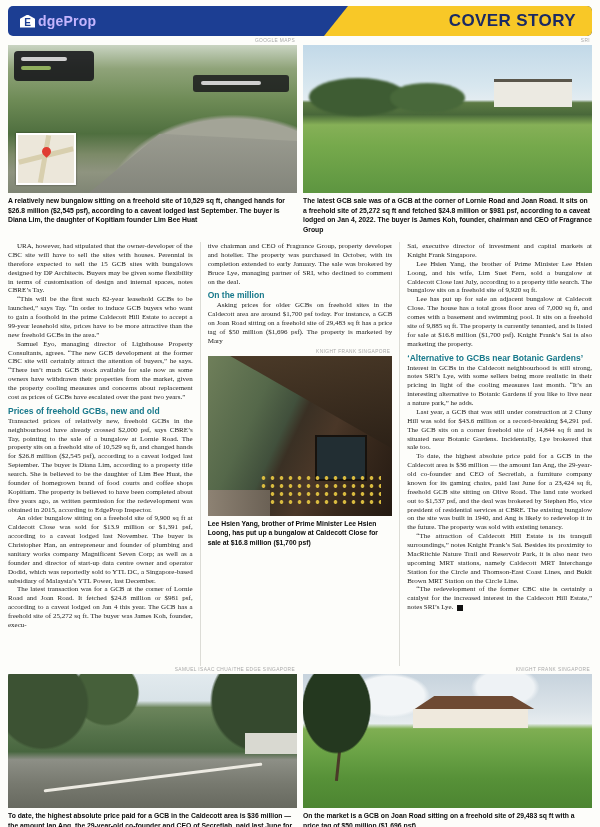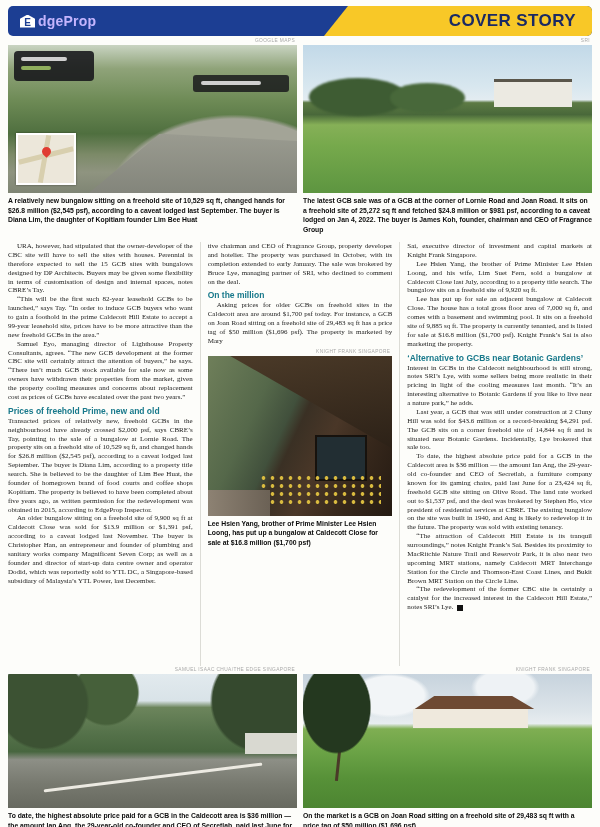--- a/index.html
+++ b/index.html
@@ -139,23 +139,24 @@
       <figcaption>The latest GCB sale was of a GCB at the corner of Lornie Road and Joan Road. It sits on a freehold site of 25,272 sq ft and fetched $24.8 million or $981 psf, according to a caveat lodged on Jan 4, 2022. The buyer is James Koh, founder, chairman and CEO of Fragrance Group</figcaption>
     </figure>
   </div>
 
   <div class="cols">
 
     <div class="col">
       <p class="para">URA, however, had stipulated that the owner-developer of the CBC site will have to sell the sites with houses. Perennial is therefore expected to sell the 15 GCB sites with bungalows designed by DP Architects. Buyers may be given some flexibility in terms of customisation of design and internal spaces, notes CBRE’s Tay.</p>
       <p class="para">“This will be the first such 82-year leasehold GCBs to be launched,” says Tay. “In order to induce GCB buyers who want to gain a foothold in the prime Caldecott Hill Estate to accept a 99-year leasehold site, prices have to be more attractive than the new freehold GCBs in the area.”</p>
       <p class="para">Samuel Eyo, managing director of Lighthouse Property Consultants, agrees. “The new GCB development at the former CBC site will certainly attract the attention of buyers,” he says. “There isn’t much GCB stock available for sale now as some owners have withdrawn their properties from the market, given the property cooling measures and concerns about replacement cost as prices of GCBs have escalated over the past two years.”</p>
-      <h3 class="subhead">Prices of freehold Prime, new and old</h3>
+      <h3 class="subhead">Prices of freehold GCBs, new and old</h3>
       <p class="para noindent">Transacted prices of relatively new, freehold GCBs in the neighbourhood have already crossed $2,000 psf, says CBRE’s Tay, pointing to the sale of a bungalow at Lornie Road. The property sits on a freehold site of 10,529 sq ft, and changed hands for $26.8 million ($2,545 psf), according to a caveat lodged last September. The buyer is Diana Lim, according to a property title search. She is believed to be the daughter of Lim Bee Huat, the founder of homegrown brand of food courts and coffee shops Kopitiam. The property is believed to have been completed about five years ago, as written permission for the redevelopment was obtained in 2015, according to EdgeProp Inspector.</p>
       <p class="para">An older bungalow sitting on a freehold site of 9,900 sq ft at Caldecott Close was sold for $13.9 million or $1,391 psf, according to a caveat lodged last November. The buyer is Christopher Han, an entrepreneur and founder of plumbing and sanitary works company Magnificent Seven Corp; as well as a founder and director of start-up data centre owner and operator Dodid, which was reportedly sold to YTL DC, a Singapore-based subsidiary of Malaysia’s YTL Power, last December.</p>
+      <p class="para">The latest transaction was for a GCB at the corner of Lornie Road and Joan Road. It fetched $24.8 million or $981 psf, according to a caveat lodged on Jan 4 this year. The GCB has a freehold site of 25,272 sq ft. The buyer was James Koh, founder, execu-</p>
     </div>
 
     <div class="col">
       <p class="para noindent">tive chairman and CEO of Fragrance Group, property developer and hotelier. The property was purchased in October, with its completion extended to early January. The sale was brokered by Bruce Lye, managing partner of SRI, who declined to comment on the deal.</p>
       <h3 class="subhead">On the million</h3>
       <p class="para">Asking prices for older GCBs on freehold sites in the Caldecott area are around $1,700 psf today. For instance, a GCB on Joan Road sitting on a freehold site of 29,483 sq ft has a price tag of $50 million ($1,696 psf). The property is marketed by Mary</p>
       <figure class="midfig">
         <div class="credit">KNIGHT FRANK SINGAPORE</div>
         <div class="art art-mid">
           <div class="eave"></div>

